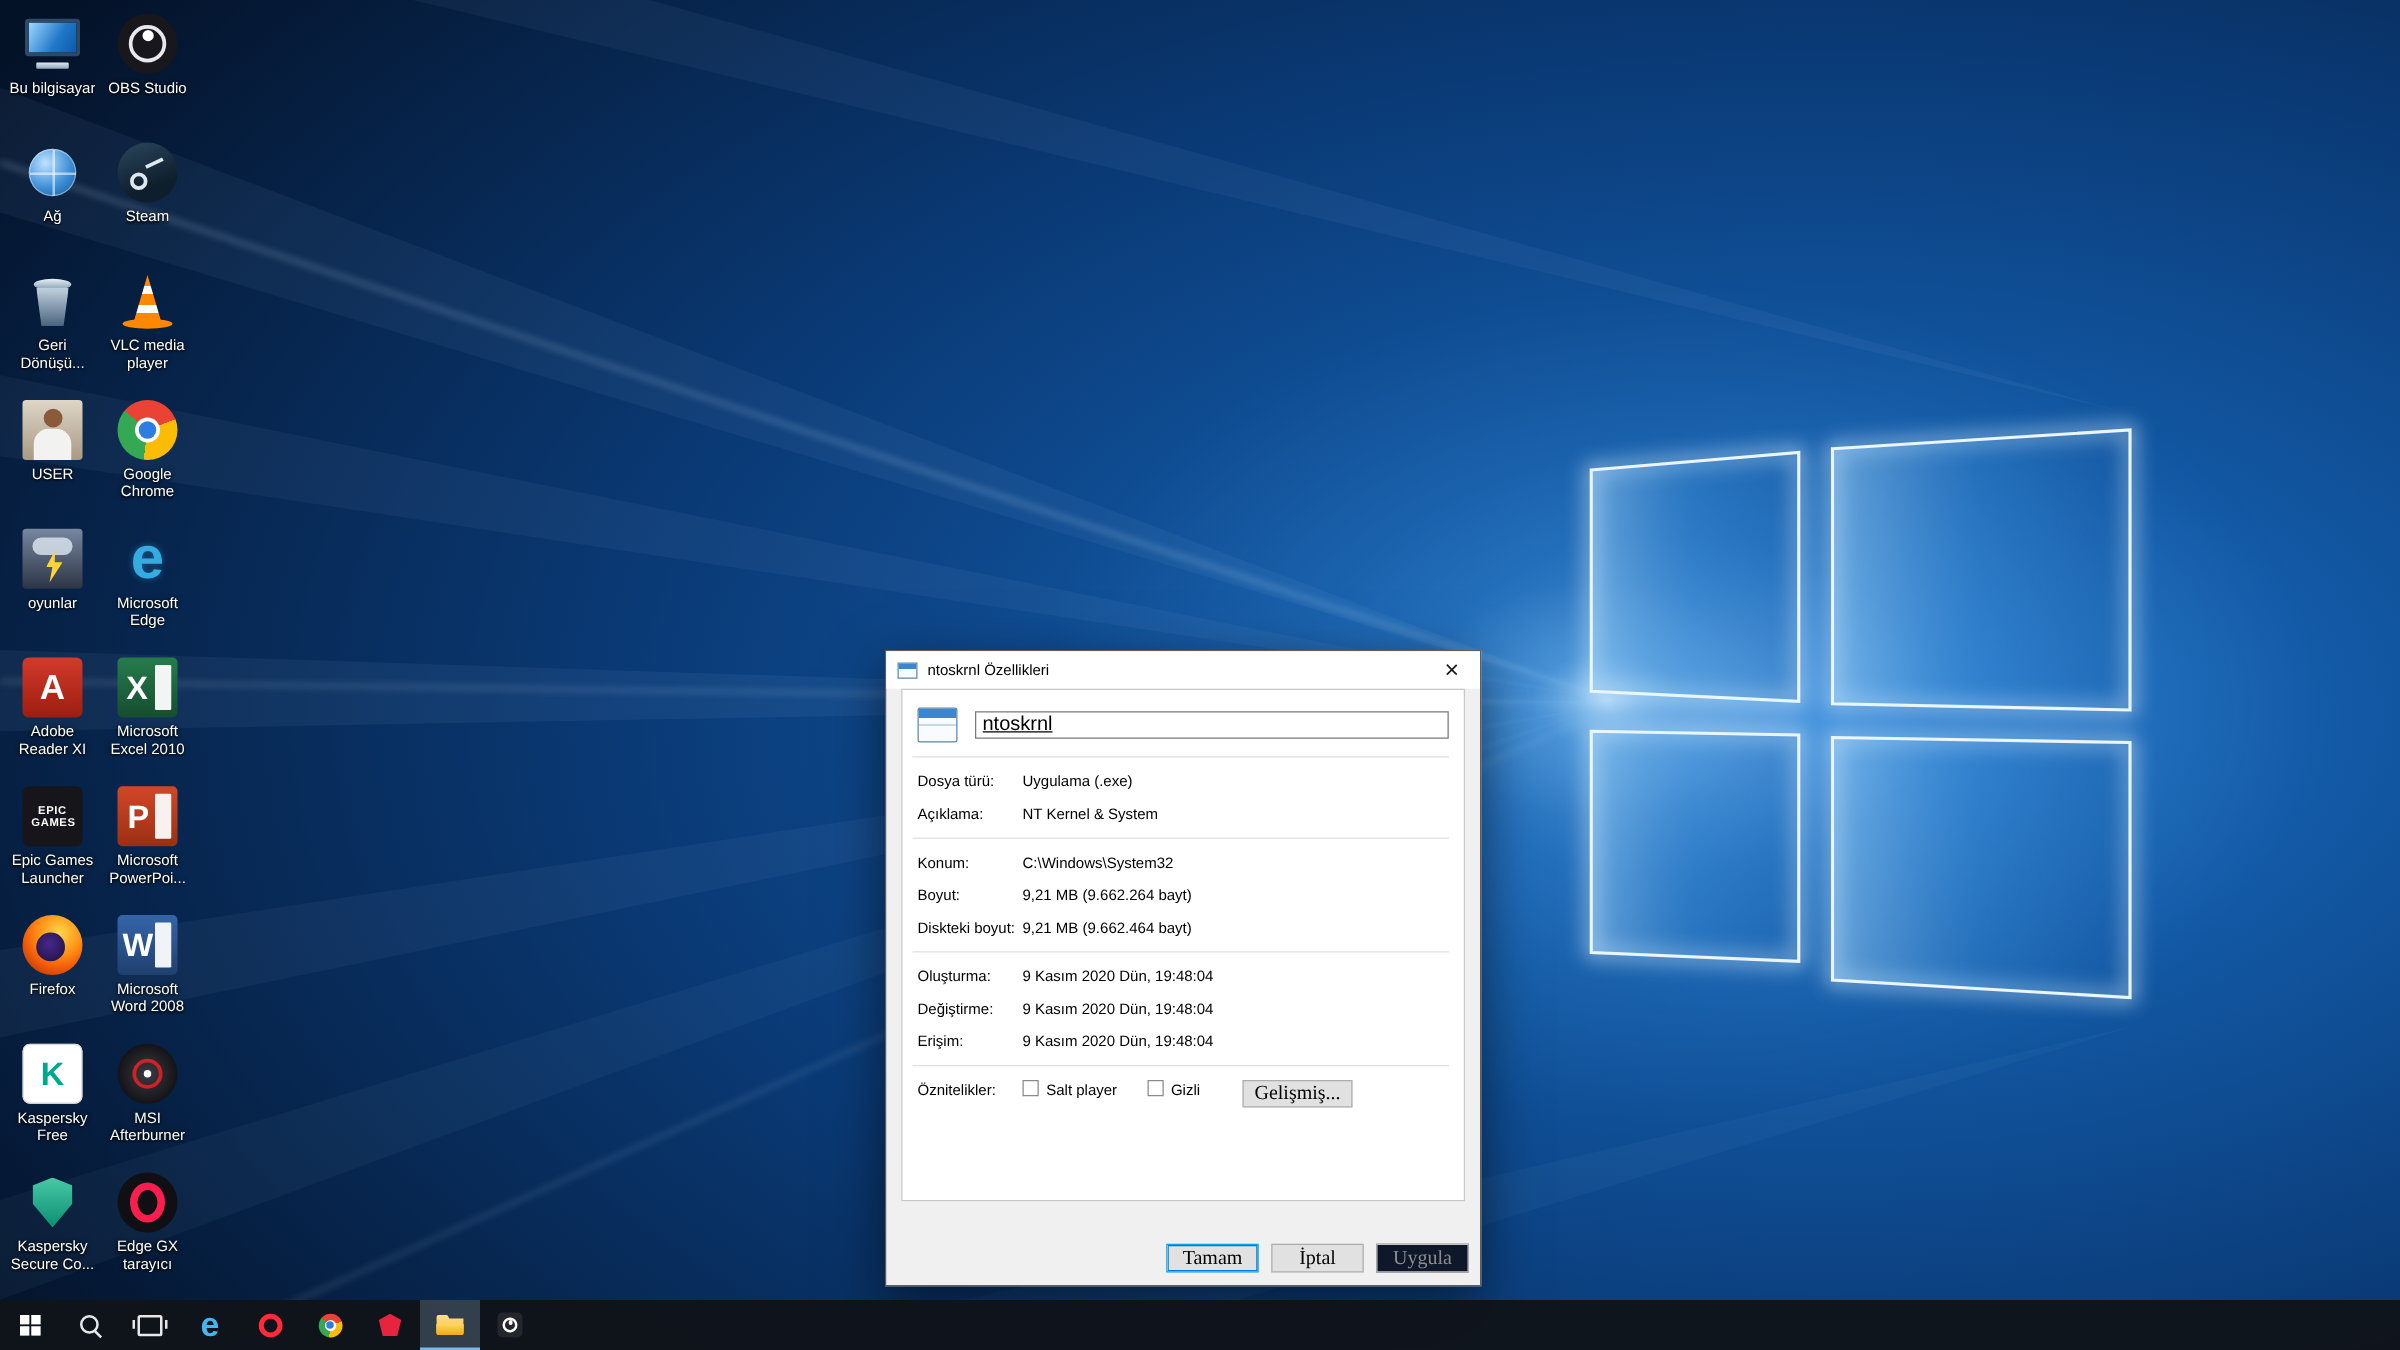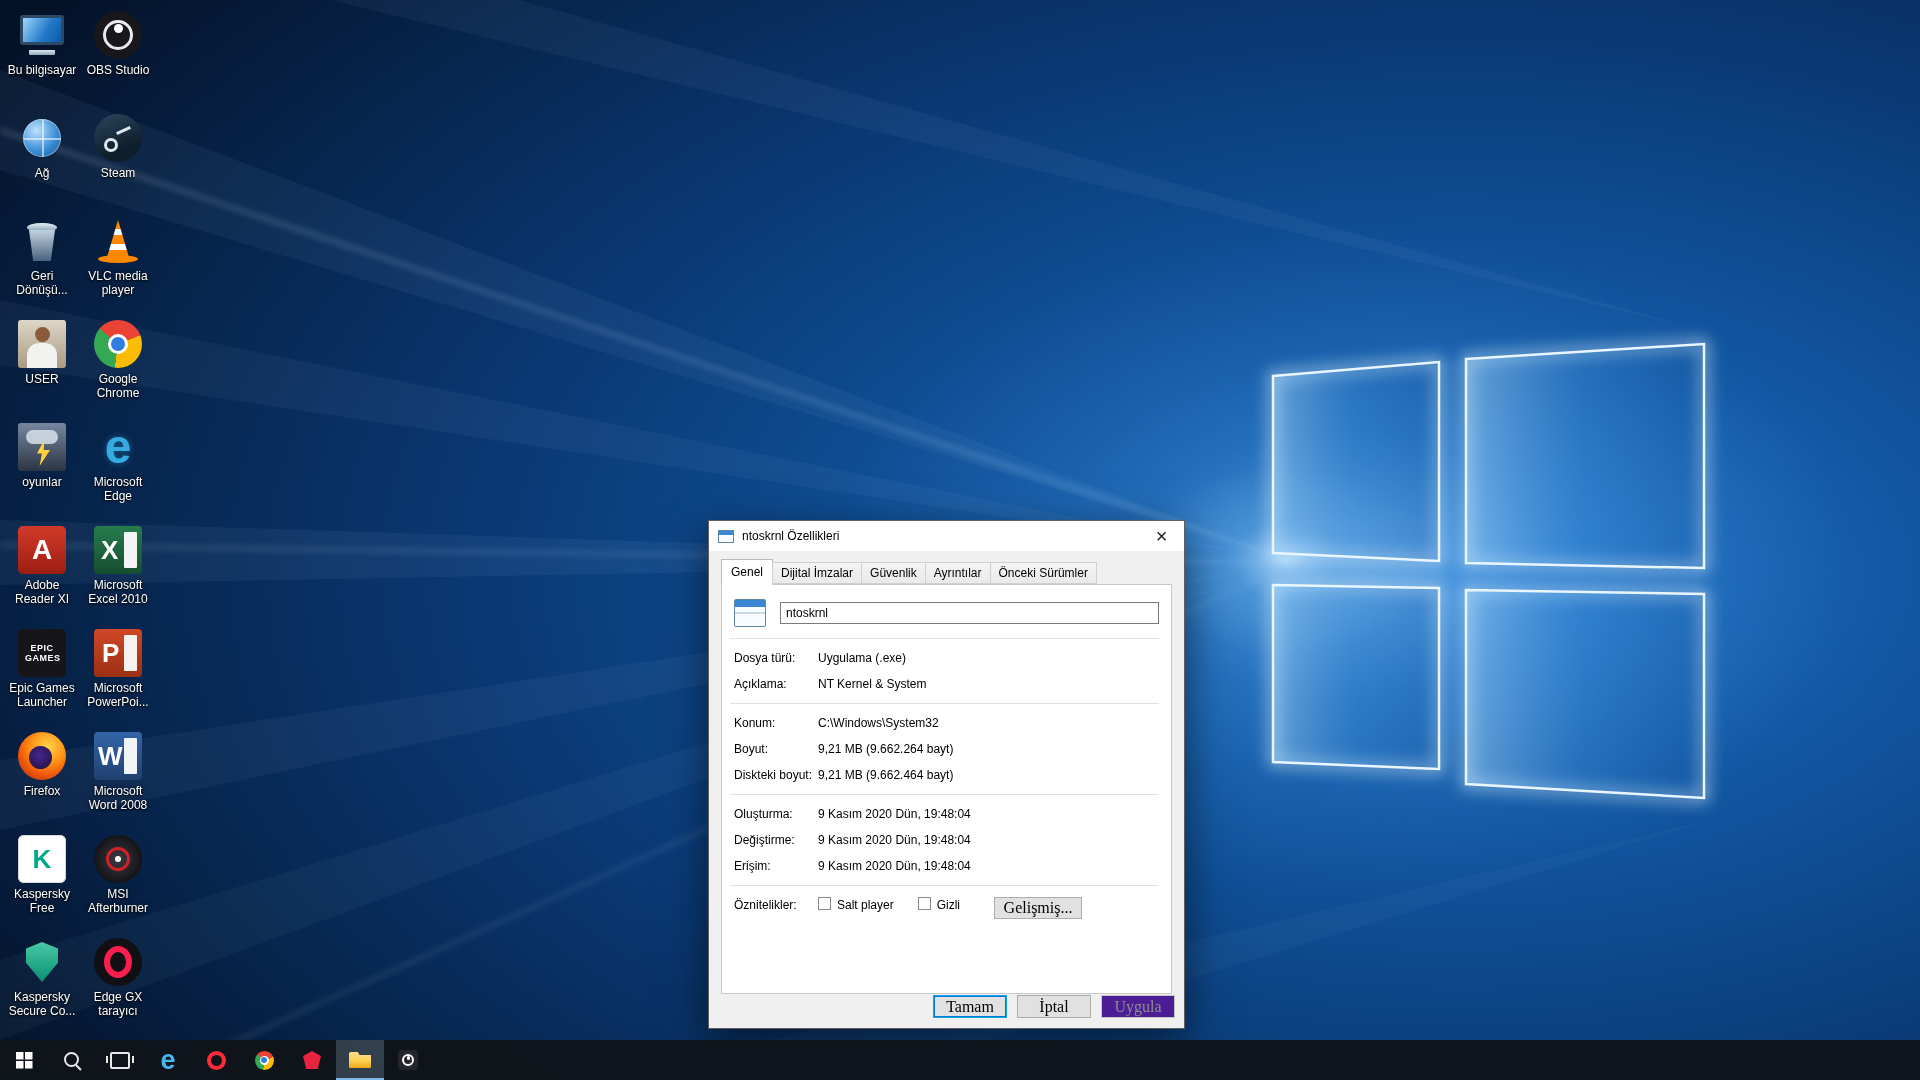--- a/index.html
+++ b/index.html
@@ -94,34 +94,34 @@
   .tab{padding:3px 8px;background:linear-gradient(#f4f4f4,#eaeaea);border:1px solid #d0d0d0;cursor:pointer;white-space:nowrap;}
   .tab + .tab{margin-left:-1px;}
   .tab.active{background:#fff;border-color:#bababa;padding:5px 9px;margin-bottom:-1px;border-bottom:1px solid #fff;}
   .panel{margin:0 12px;border:1px solid #c8c8c8;background:#fff;height:410px;box-sizing:border-box;
     position:relative;z-index:1;padding:14px 12px 0 8px;}
   .file-row{display:flex;align-items:center;gap:14px;padding-left:4px;}
   .file-icon{width:32px;height:28px;box-sizing:border-box;border:1px solid #5f87aa;border-radius:2px;flex:none;
     background:linear-gradient(#3b86d0 0 7px,transparent 7px),
       repeating-linear-gradient(180deg,transparent 0 12px,#c9d8e8 12px 14px),#f8fbff;}
   .name-input{flex:1;height:22px;box-sizing:border-box;border:1px solid #7a7a7a;background:#fff;
-    font-family:"Liberation Sans",sans-serif;font-size:12px;padding:2px 5px;outline:none;}
+    font-family:"Liberation Sans",sans-serif;font-size:16px;padding:2px 5px;outline:none;text-decoration:underline;}
   .sep{height:1px;background:#e0e0e0;margin:11px 0;}
   .frow{display:flex;margin-bottom:10px;line-height:16px;padding-left:4px;}
   .flabel{width:84px;flex:none;}
   .fvalue{white-space:nowrap;}
   .attr-row{margin-top:2px;}
   .chk{width:13px;height:13px;box-sizing:border-box;border:1px solid #8a8a8a;background:#fff;margin-right:6px;flex:none;cursor:pointer;}
   .chk-label{margin-right:24px;}
   .btn{min-width:74px;height:23px;box-sizing:border-box;background:#e1e1e1;border:1px solid #adadad;
     font-family:Liberation Serif, serif;font-size:16px;color:#000;cursor:pointer;}
   .btn.advanced{min-width:88px;height:22px;margin-left:10px;}
   .btn-row{position:absolute;right:9px;bottom:10px;display:flex;gap:10px;}
   .btn.default{border:1px solid #0ea5e9;box-shadow:inset 0 0 0 1px #0078d7;}
-  .btn.disabled{background:#4c1d95;border-color:#c5c5c5;color:#8d8d8d;cursor:default;}
+  .btn.disabled{background:#0f172a;border-color:#c5c5c5;color:#8d8d8d;cursor:default;}
 
   
   .taskbar{position:absolute;left:0;right:0;bottom:0;height:40px;background:rgba(16,20,26,.97);z-index:50;
     display:flex;align-items:stretch;color:#e8e8e8;}
   .tb-item{width:48px;display:flex;align-items:center;justify-content:center;position:relative;cursor:pointer;}
   .tb-item.active{background:rgba(156,194,225,.25);}
   .tb-item.active::after{content:"";position:absolute;left:0;right:0;bottom:0;height:2px;background:#7ab8e8;}
   .tb-start-grid{width:17px;height:17px;
     background:linear-gradient(#fff,#fff) 0 0/7.5px 7.5px no-repeat,
       linear-gradient(#fff,#fff) 9.5px 0/7.5px 7.5px no-repeat,
@@ -379,27 +379,20 @@
         <div class="dlabel">Edge GX tarayıcı</div>
       </div>
     </div>
 
   <div class="dialog">
     <div class="titlebar">
       <span class="mini-icon"></span>
       <span class="titletext">ntoskrnl Özellikleri</span>
       <span class="close-btn"></span>
     </div>
-    <div class="tabs">
-      <span class="tab active">Genel</span>
-      <span class="tab">Dijital İmzalar</span>
-      <span class="tab">Güvenlik</span>
-      <span class="tab">Ayrıntılar</span>
-      <span class="tab">Önceki Sürümler</span>
-    </div>
     <div class="panel">
       <div class="file-row">
         <span class="file-icon"></span>
         <input class="name-input" type="text" value="ntoskrnl" style="">
       </div>
       <div class="sep"></div>
       <div class="frow">
         <span class="flabel">Dosya türü:</span>
         <span class="fvalue">Uygulama (.exe)</span>
       </div>

